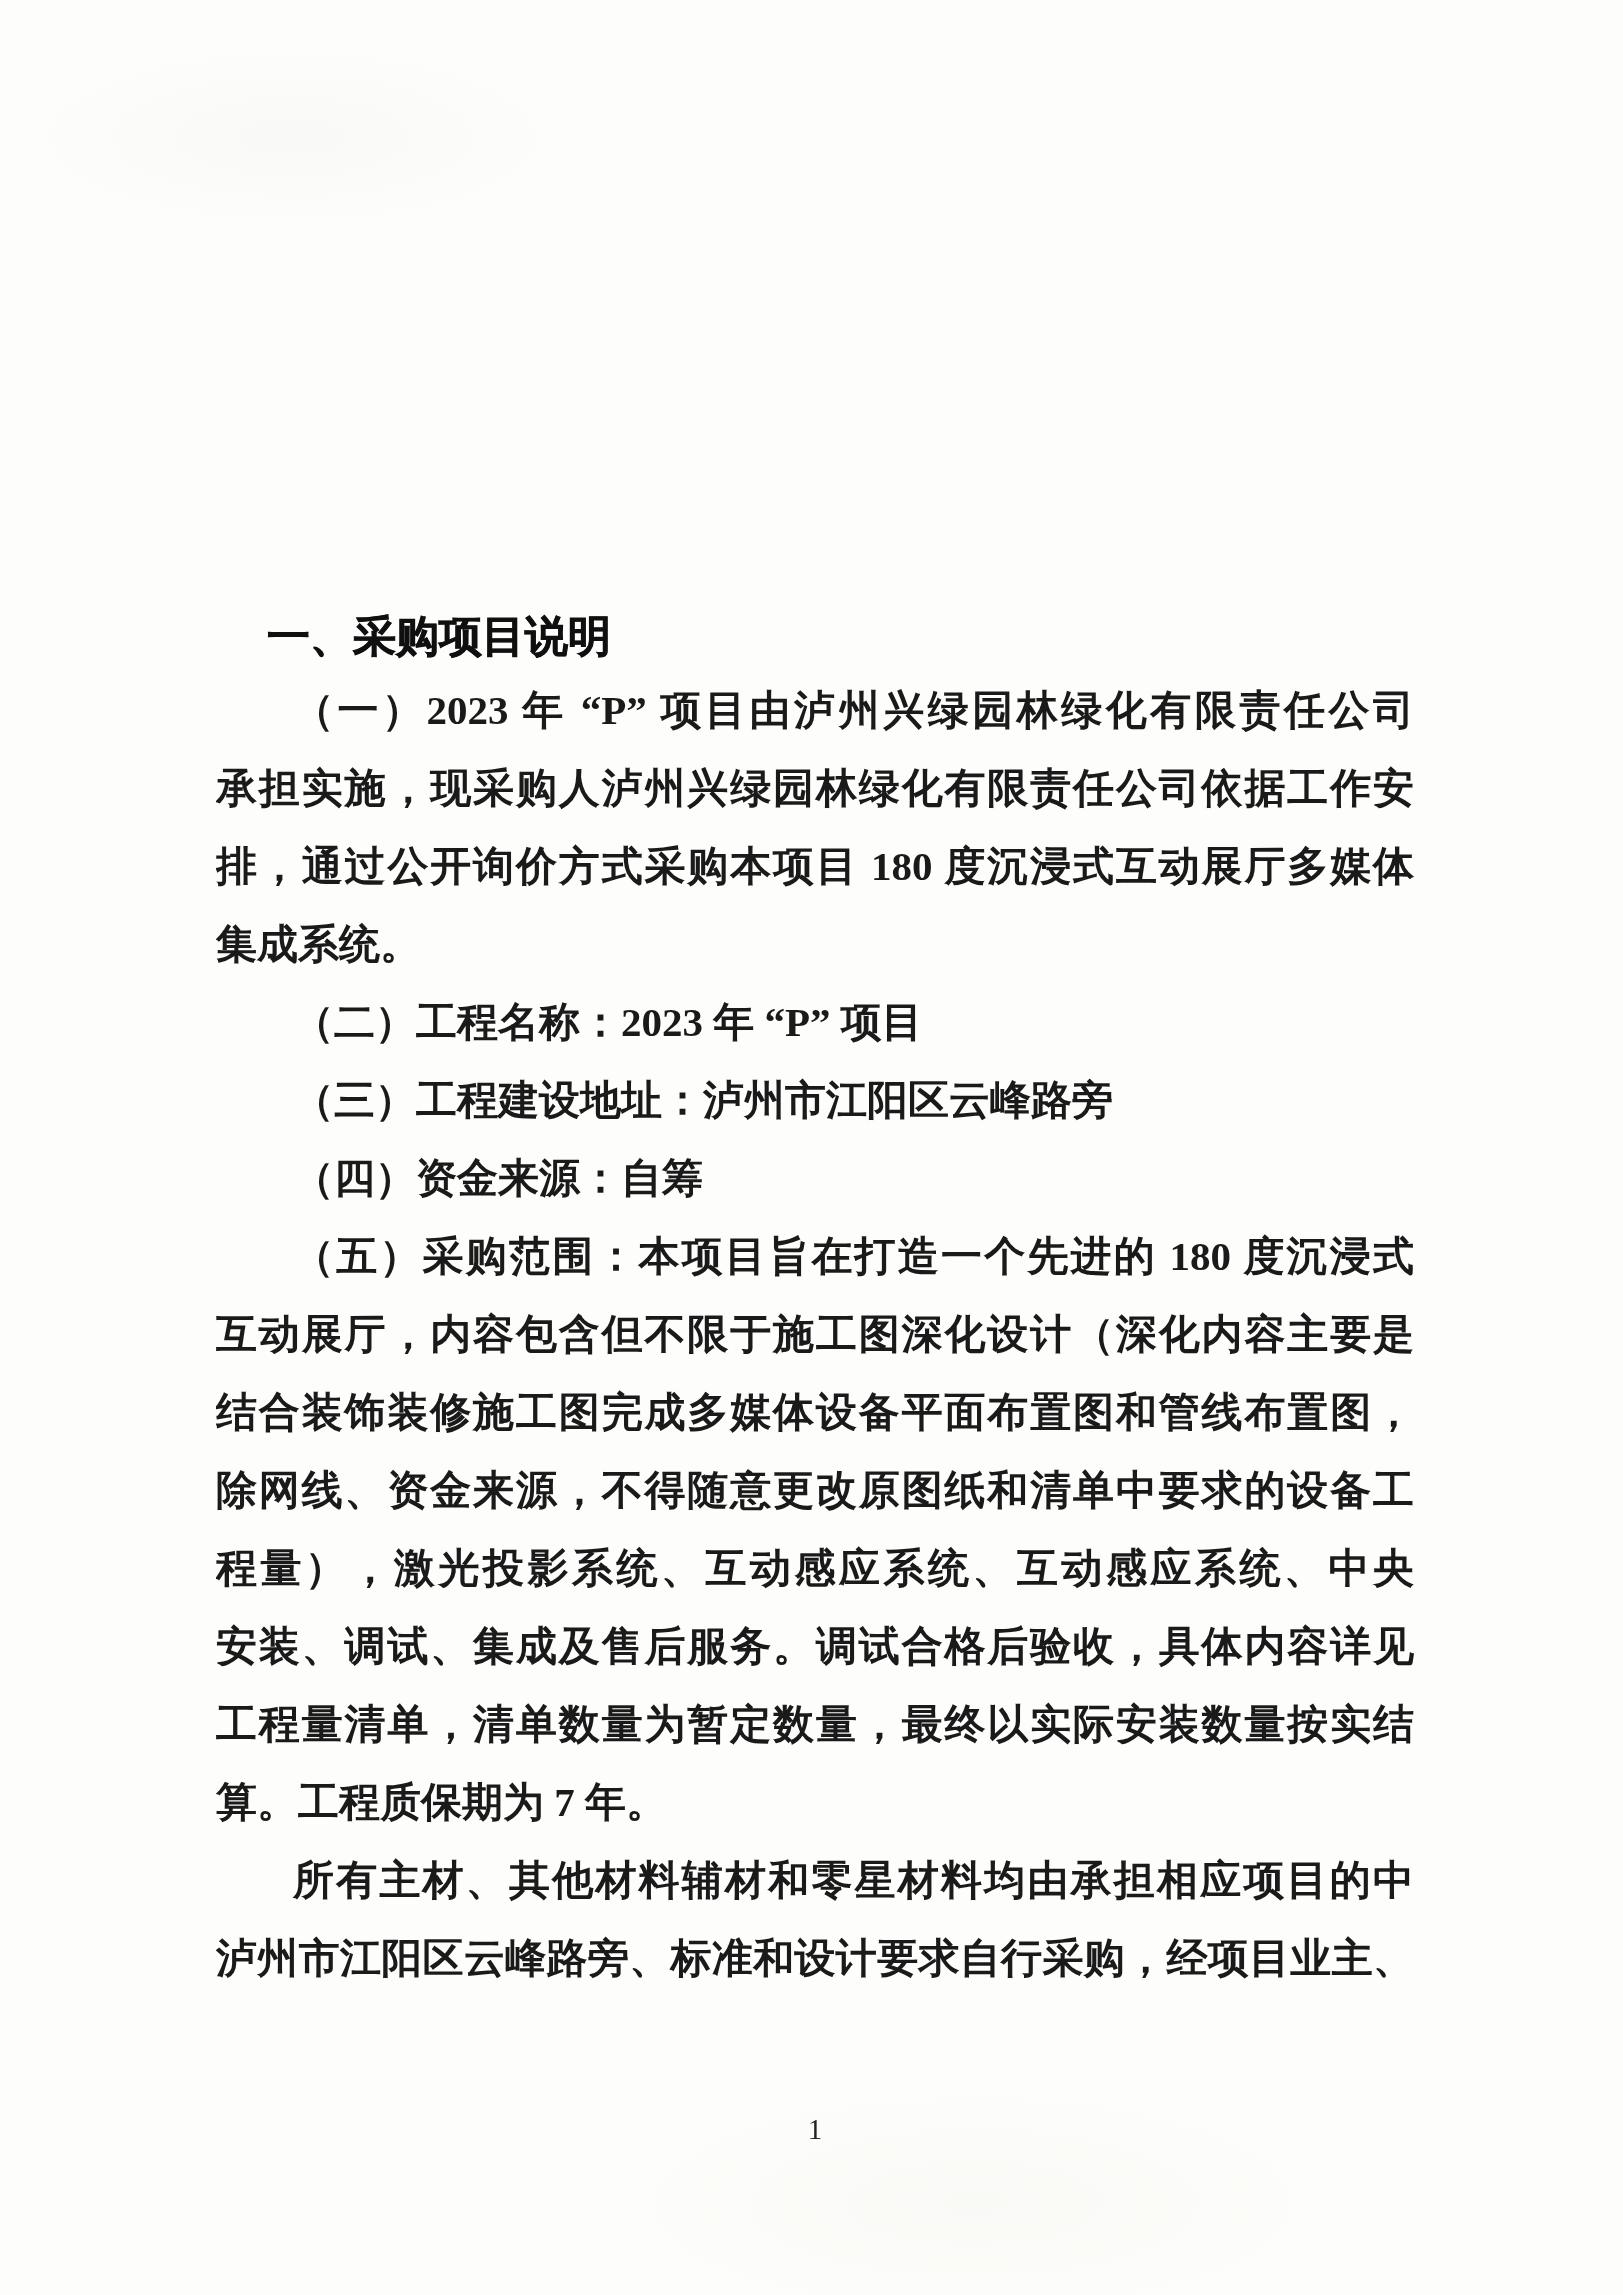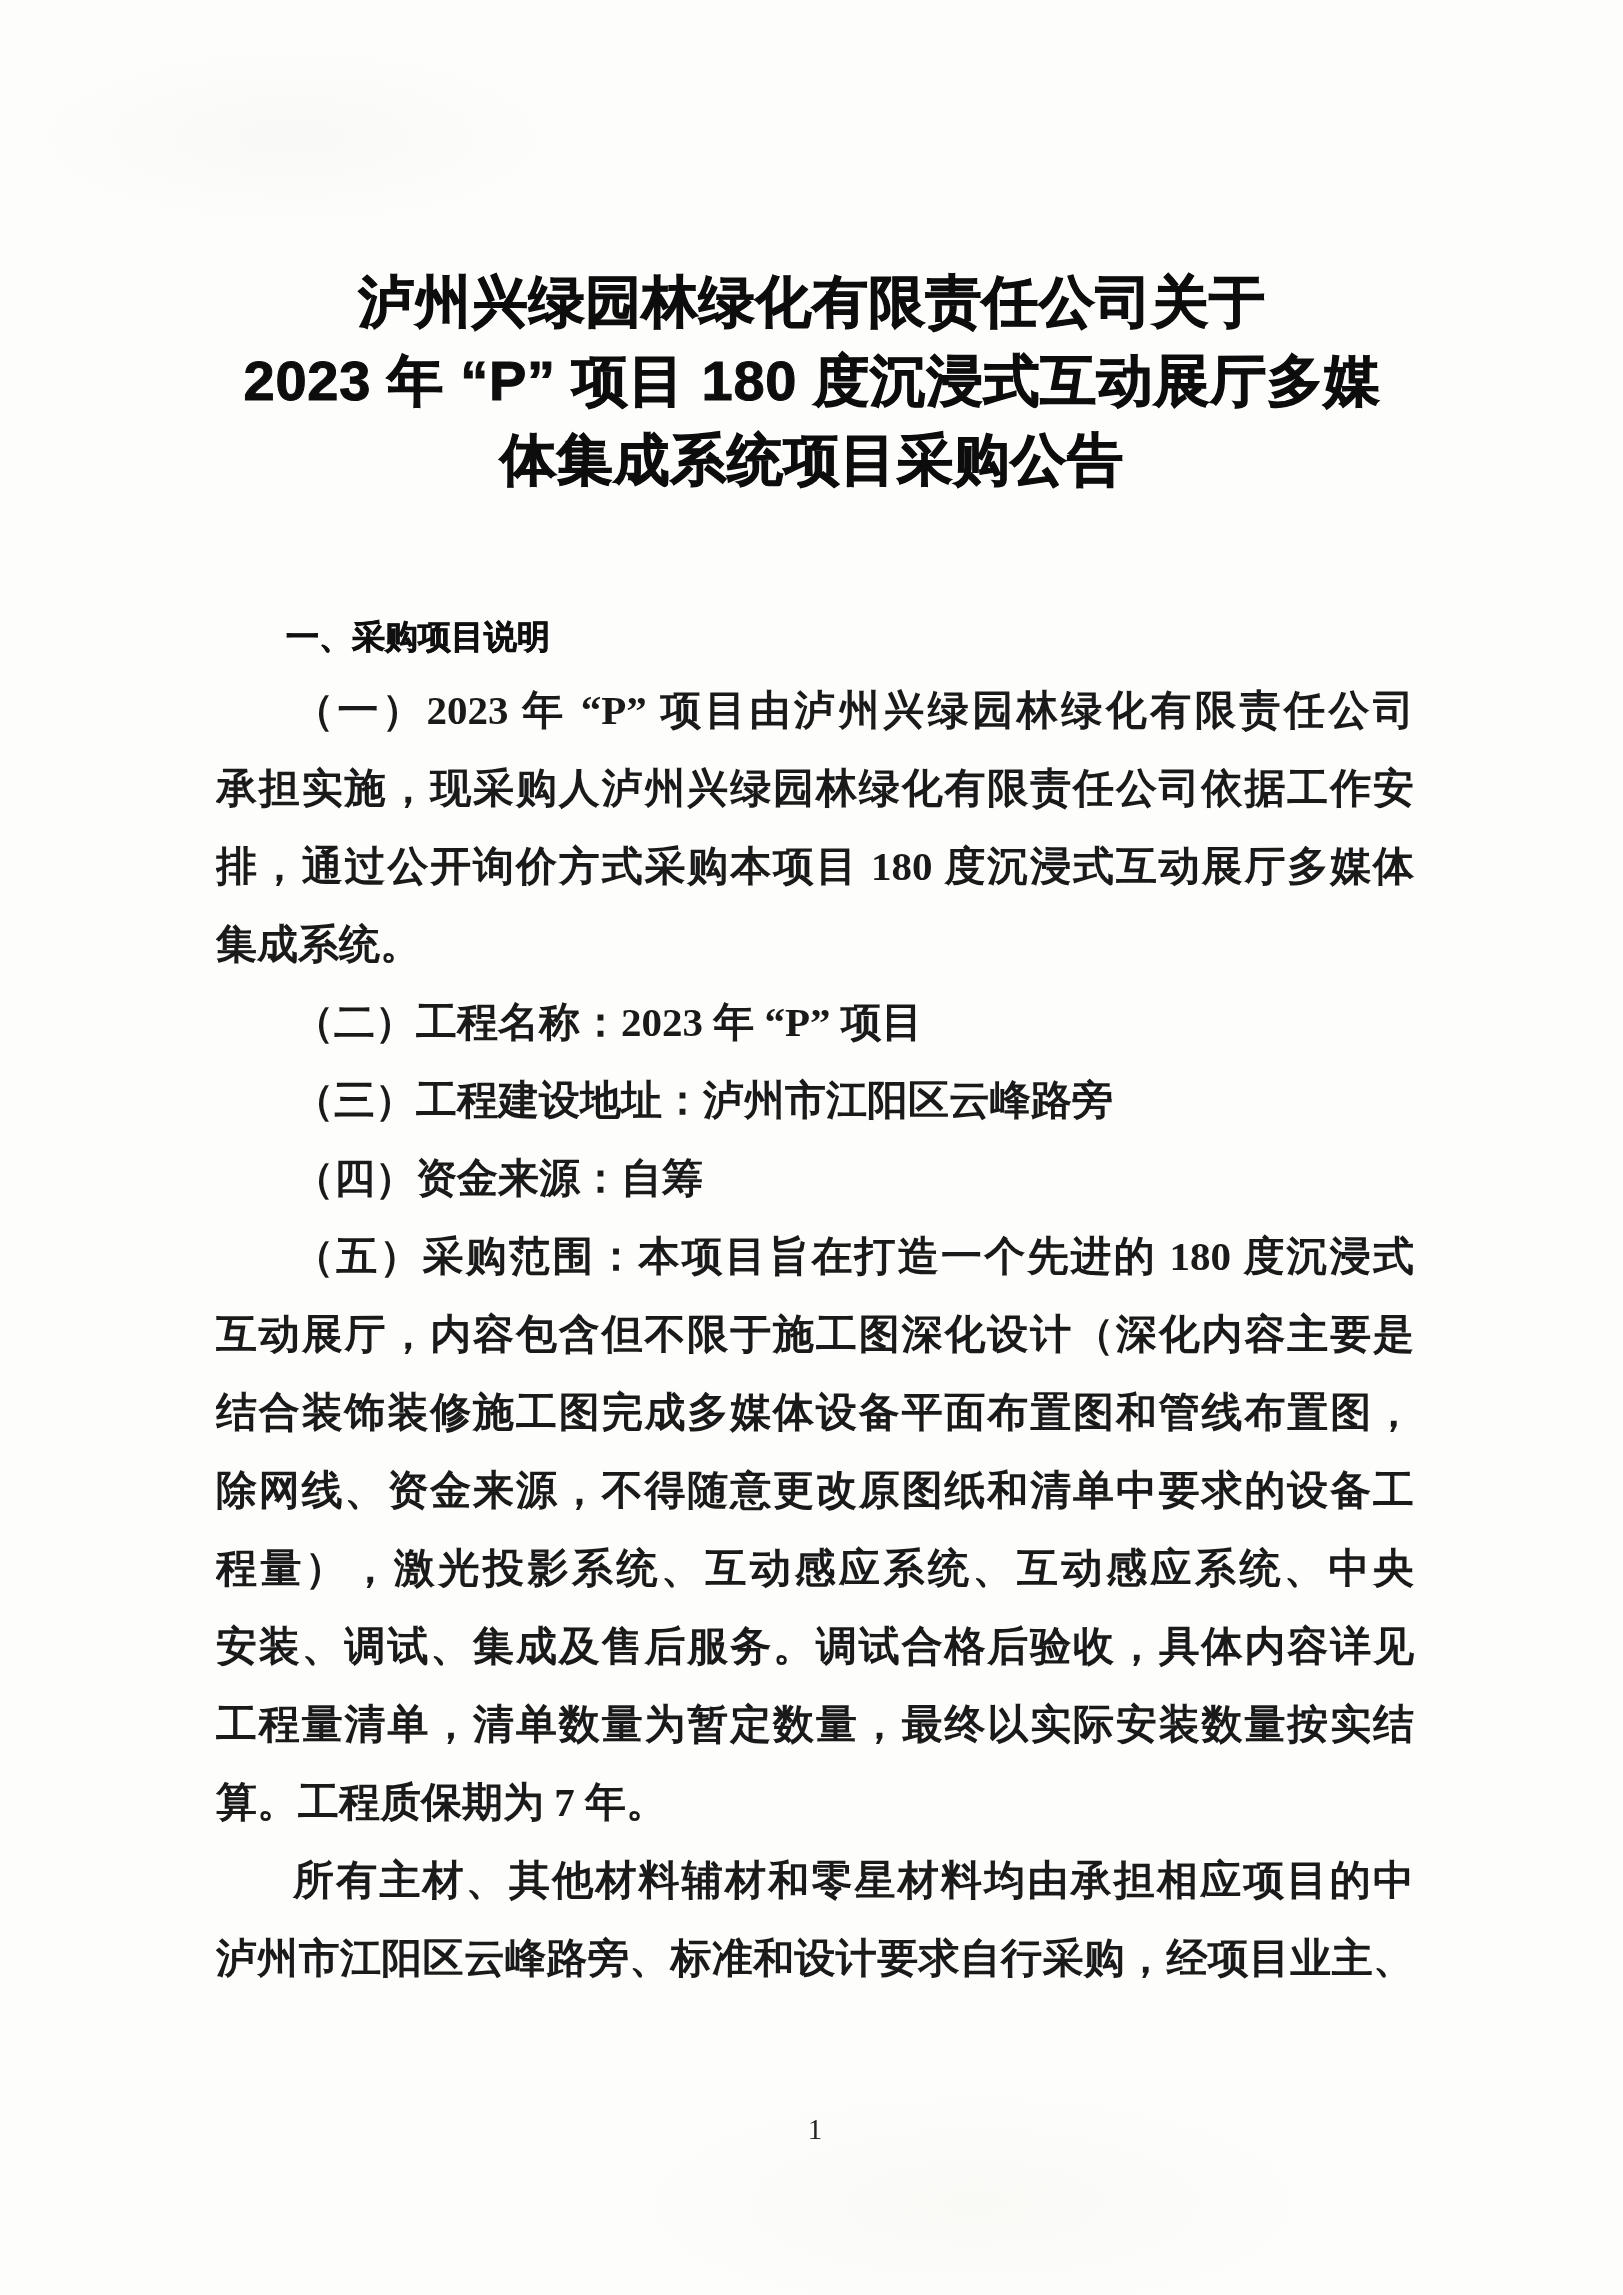--- a/index.html
+++ b/index.html
@@ -36,26 +36,26 @@
     font-weight:bold;
     -webkit-text-stroke:1px #0d0d0d;
     font-size:56px;
     line-height:79px;
     color:#0d0d0d;
     letter-spacing:0.7px;
     white-space:nowrap;
   }
   .section-heading{
     position:absolute;
-    left:286px;
+    left:267px;
     top:600px;
     font-family:"Liberation Sans","DejaVu Sans",sans-serif;
     font-weight:bold;
     -webkit-text-stroke:0.7px #101010;
-    font-size:33px;
+    font-size:43px;
     line-height:73px;
     color:#101010;
     white-space:nowrap;
   }
   .body-block{
     position:absolute;
     left:216px;
     top:671px;
     width:1198px;
     font-size:41px;
@@ -83,25 +83,20 @@
     font-size:29px;
     line-height:37px;
     color:#222;
   }
 </style>
 </head>
 <body>
 
 <div class="page">
 
-  <div class="title-block">
-    <div>泸州兴绿园林绿化有限责任公司关于</div>
-    <div>2023 年 “P” 项目 180 度沉浸式互动展厅多媒</div>
-    <div>体集成系统项目采购公告</div>
-  </div>
 
   <div class="section-heading">一、采购项目说明</div>
 
   <div class="body-block">
     <div class="line indent justify">（一）2023 年 “P” 项目由泸州兴绿园林绿化有限责任公司</div>
     <div class="line justify">承担实施，现采购人泸州兴绿园林绿化有限责任公司依据工作安</div>
     <div class="line justify">排，通过公开询价方式采购本项目 180 度沉浸式互动展厅多媒体</div>
     <div class="line">集成系统。</div>
     <div class="line indent">（二）工程名称：2023 年 “P” 项目</div>
     <div class="line indent">（三）工程建设地址：泸州市江阳区云峰路旁</div>

